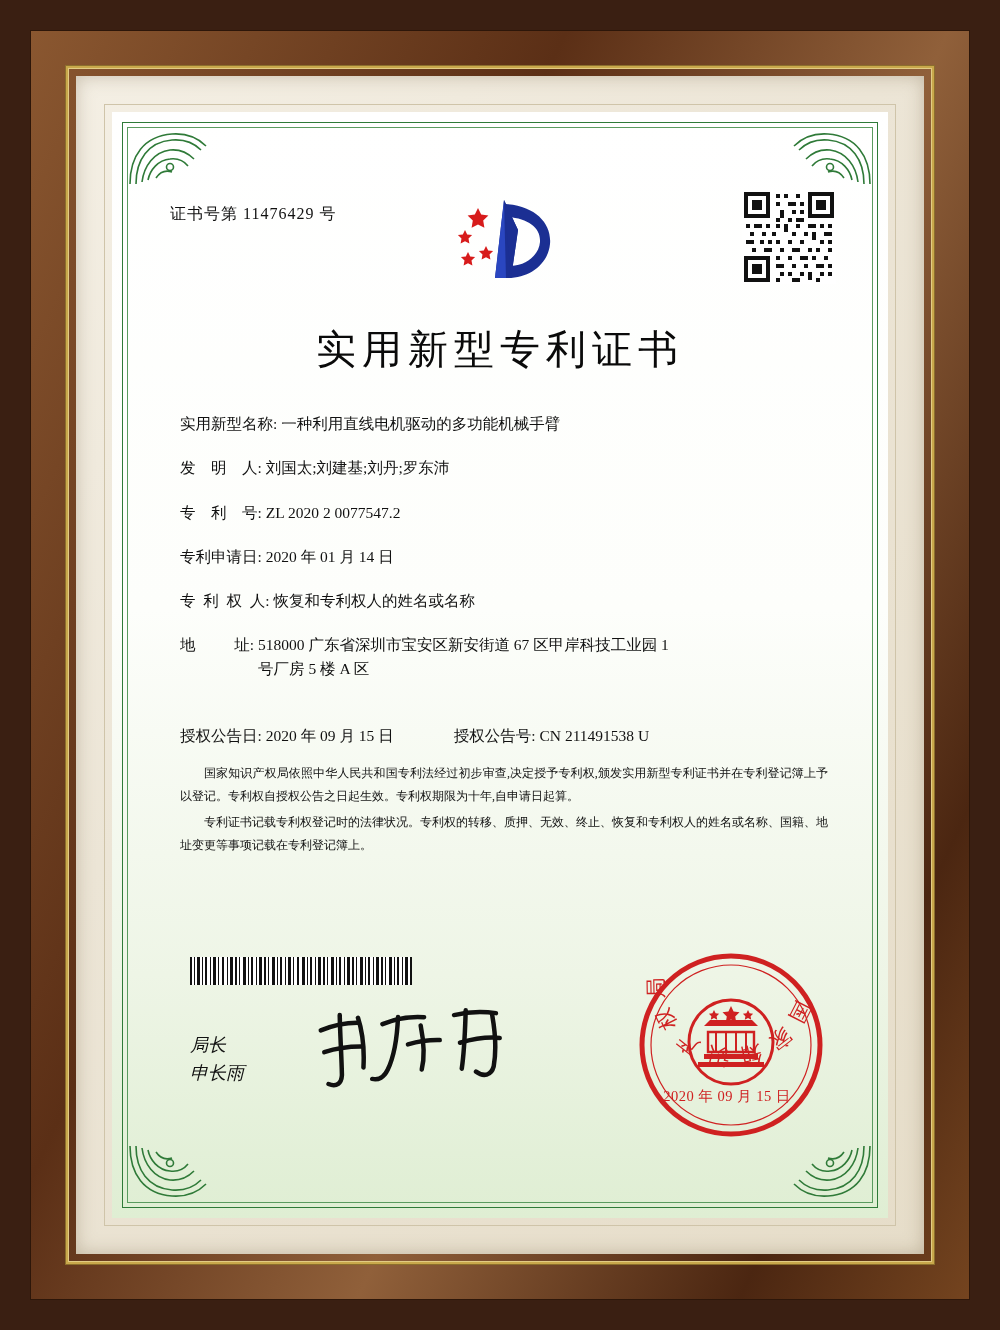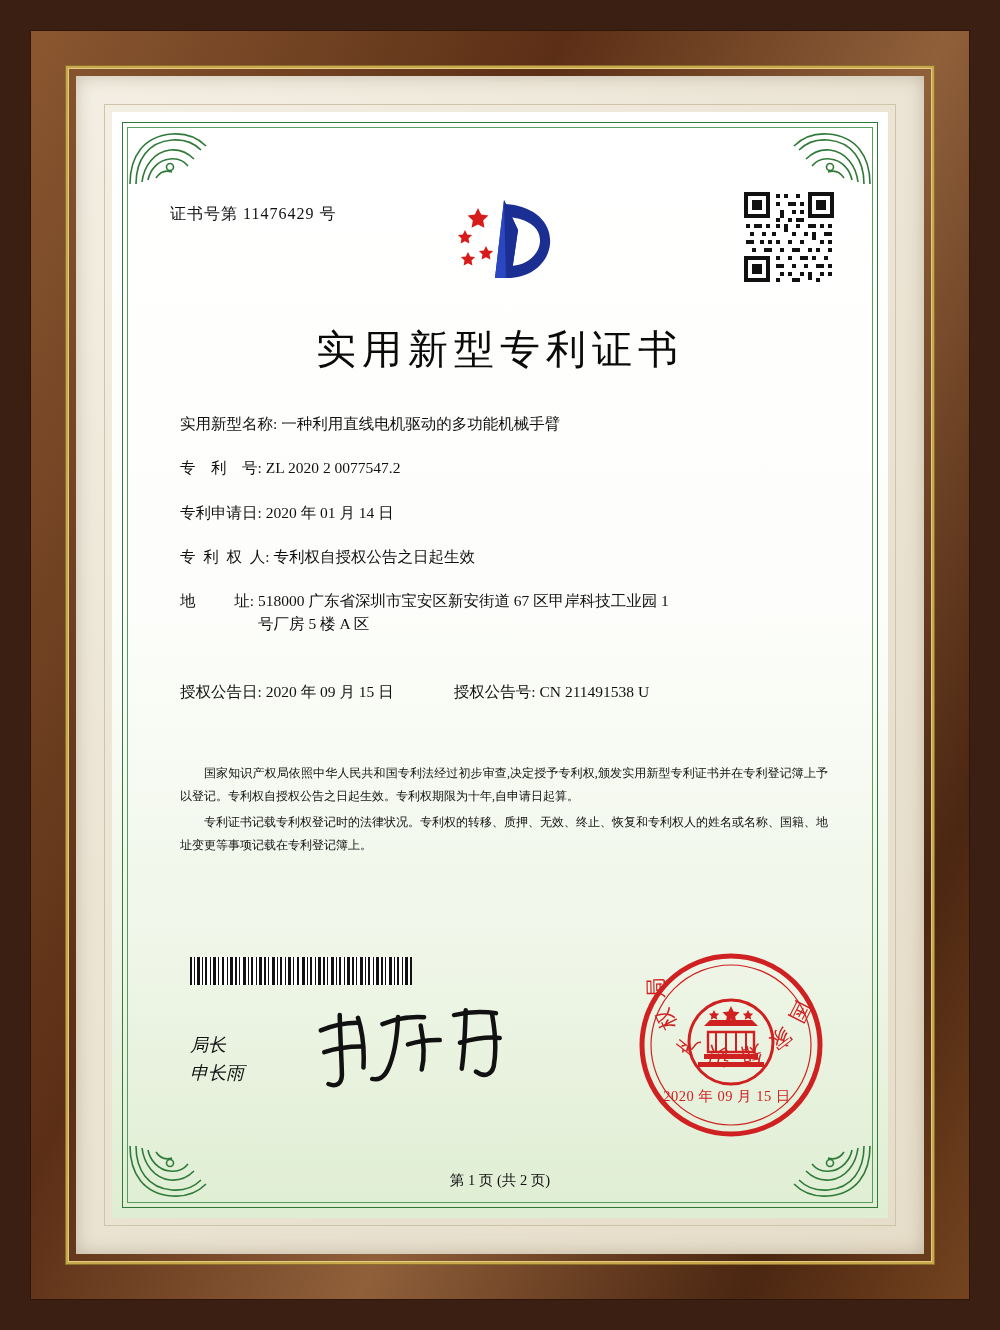--- a/index.html
+++ b/index.html
@@ -267,30 +267,34 @@
     </div>
 
     <div class="title">实用新型专利证书</div>
 
     <div class="fields">
       <div class="row">
         <span class="lab">实用新型名称:</span>
         <span class="val">一种利用直线电机驱动的多功能机械手臂</span>
       </div>
       <div class="row">
+        <span class="lab">发    明    人:</span>
+        <span class="val">刘国太;刘建基;刘丹;罗东沛</span>
+      </div>
+      <div class="row">
         <span class="lab">专    利    号:</span>
         <span class="val">ZL 2020 2 0077547.2</span>
       </div>
       <div class="row">
         <span class="lab">专利申请日:</span>
         <span class="val">2020 年 01 月 14 日</span>
       </div>
       <div class="row">
         <span class="lab">专  利  权  人:</span>
-        <span class="val">专利权自授权公告之日起生效</span>
+        <span class="val">恢复和专利权人的姓名或名称</span>
       </div>
       <div class="row addr">
         <span class="lab">地          址:</span>
         <span class="val">518000 广东省深圳市宝安区新安街道 67 区甲岸科技工业园 1 号厂房 5 楼 A 区</span>
       </div>
       <div class="row2">
         <span class="grp">
           <span class="lab">授权公告日:</span>
           <span class="val">2020 年 09 月 15 日</span>
         </span>
@@ -412,15 +416,14 @@
         <defs>
           <path id="sealArc" d="M 95 168 m -68 0 a 68 68 0 1 1 136 0" transform="rotate(180 95 100)"></path>
         </defs>
         <text font-family="'DejaVu Sans',sans-serif" font-size="21" fill="#cf2121" letter-spacing="9">
           <textPath href="#sealArc" startOffset="8%">国家知识产权局</textPath>
         </text>
       </svg>
     </div>
     <div class="seal-date">2020 年 09 月 15 日</div>
 
-    <div class="page-no">第 1 页 (共 2 页)</div>
   </div>
 </div>
 
 </body></html>

